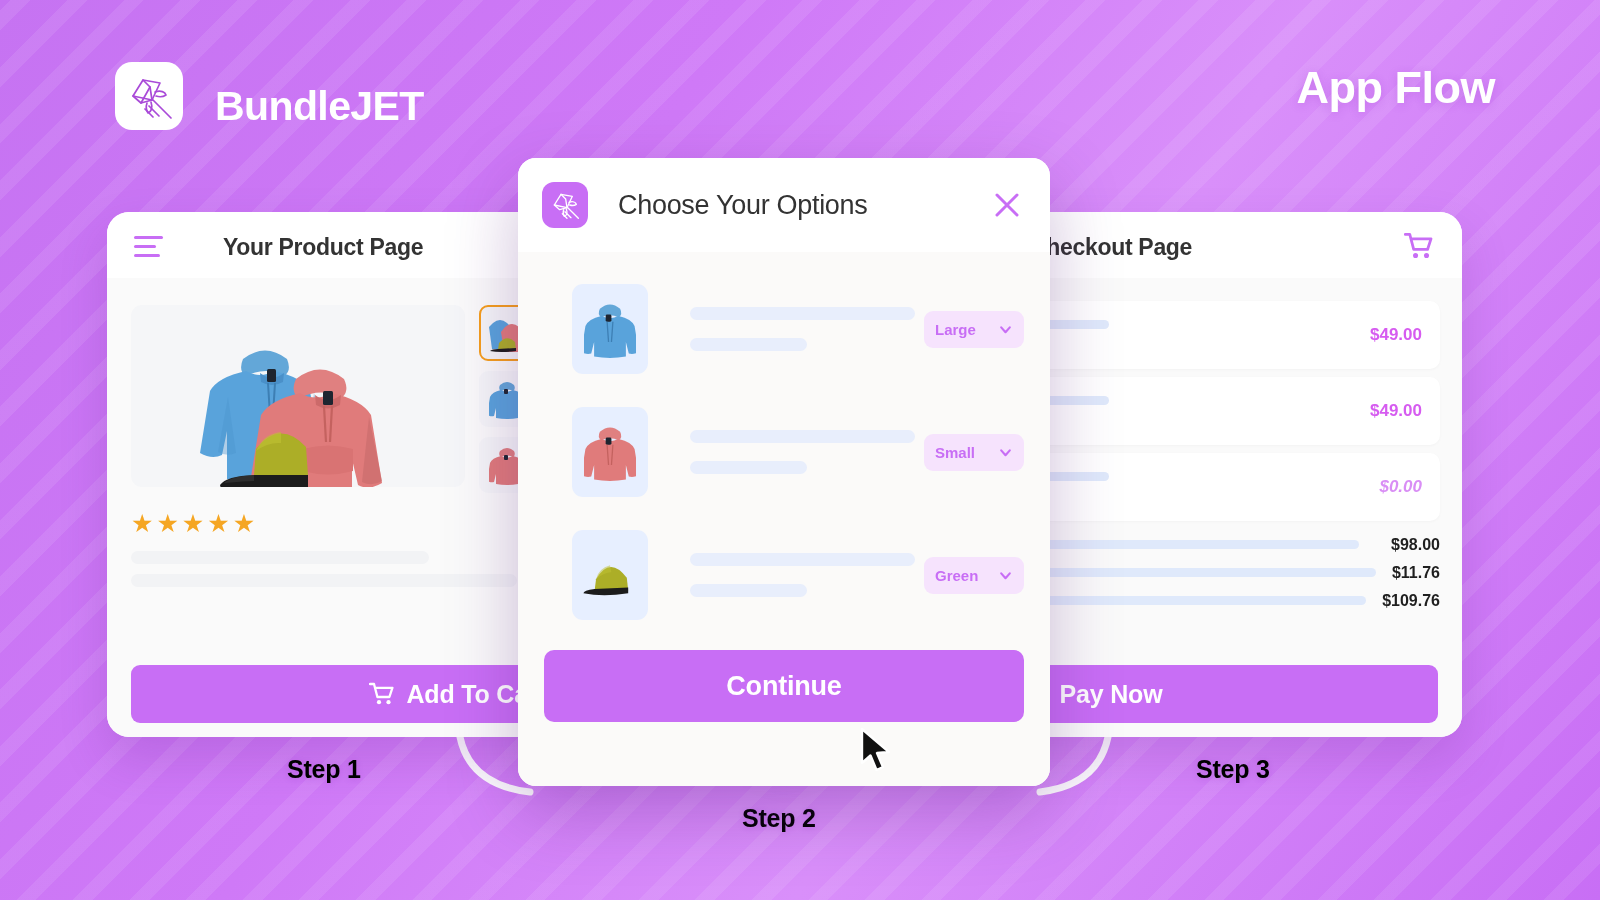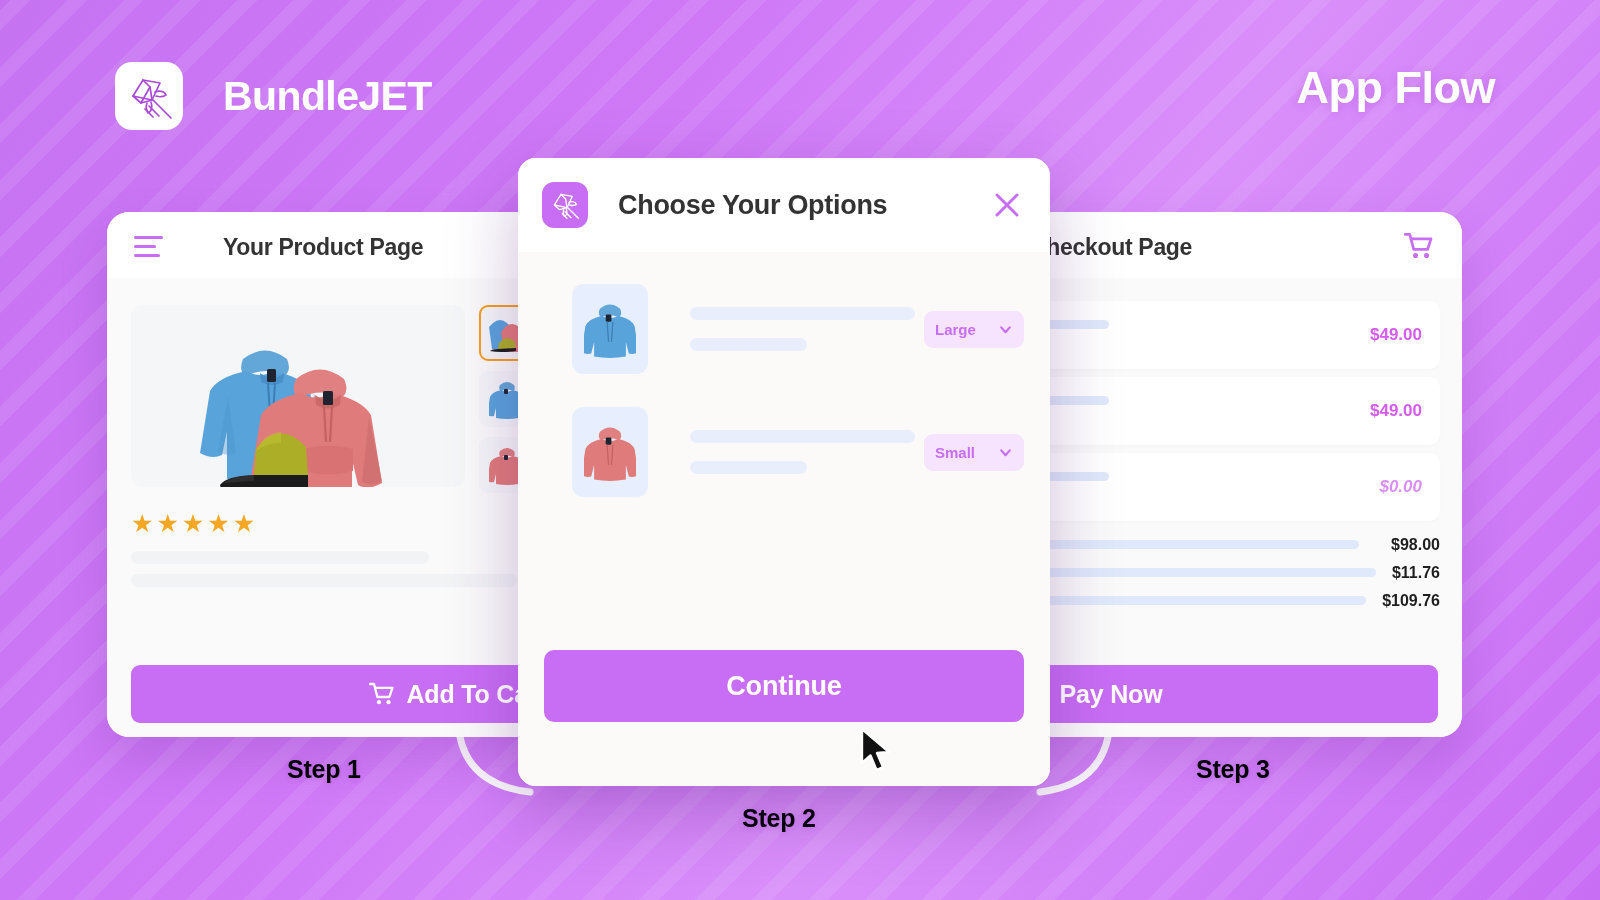--- a/index.html
+++ b/index.html
@@ -22,21 +22,21 @@
       rgba(255,255,255,0.00) 0px,
       rgba(255,255,255,0.00) 26px,
       rgba(255,255,255,0.085) 26px,
       rgba(255,255,255,0.085) 40px
     );
   }
 
   
   #brand {
     position: absolute; left: 105px; top: 62px;
-    display: flex; align-items: center; gap: 40px;
+    display: flex; align-items: flex-end; gap: 32px;
     z-index: 6;
     padding-left: 10px;
   }
   #brand-logo {
     width: 68px; height: 68px; border-radius: 17px;
     background: #ffffff;
     display: flex; align-items: center; justify-content: center;
     overflow: visible;
   }
   #brand-name {
@@ -159,21 +159,21 @@
   #modal-header {
     height: 94px; background: #ffffff;
     display: flex; align-items: center; position: relative;
   }
   #modal-logo {
     width: 46px; height: 46px; border-radius: 12px; margin-left: 24px;
     background: #c86ef5; display: flex; align-items: center; justify-content: center;
     flex: 0 0 auto;
   }
   #modal-title {
-    font-size: 27px; font-weight: 700; color: #333333; margin-left: 30px; letter-spacing: -0.3px;
+    font-size: 27px; font-weight: 400; color: #333333; margin-left: 30px; letter-spacing: -0.3px;
   }
   #modal-close {
     position: absolute; right: 24px; top: 28px; width: 38px; height: 38px;
     display: flex; align-items: center; justify-content: center; cursor: pointer;
   }
   #modal-body { position: relative; height: 470px; background: #fbfaf9; }
   .m-row { position: absolute; left: 0; right: 0; height: 90px; display: flex; align-items: center; padding-left: 28px; }
   #m-row-0 { top: 32px; }
   #m-row-1 { top: 155px; text-align: center; }
   #m-row-2 { top: 278px; }
@@ -483,20 +483,39 @@
         <div class="m-bar short"></div>
       </div>
       <div class="m-select">
         <span class="m-select-label">Small</span>
         <svg width="15" height="15" viewBox="0 0 14 14">
           <path d="M3 5 L7 9.5 L11 5" fill="none" stroke="#c86ef5" stroke-width="2" stroke-linecap="round" stroke-linejoin="round"></path>
         </svg>
       </div>
     </div>
 
+    <div id="m-row-2" class="m-row">
+      <div class="m-thumb">
+        <svg width="56" height="46" viewBox="0 0 40 30">
+          <path d="M10 18 q10 -17 22 -1 l1 9 q-12 3 -24 0 Z" fill="#acae27"></path>
+          <path d="M20 8 q-8 2 -10 10 q6 -5 11 -5 Z" fill="#bfc134" opacity="0.5"></path>
+          <path d="M9 25 q-8 1 -8 3 q14 3 32 0 l0 -4 Z" fill="#1c1c1c"></path>
+        </svg>
+      </div>
+      <div class="m-lines">
+        <div class="m-bar long"></div>
+        <div class="m-bar short"></div>
+      </div>
+      <div class="m-select">
+        <span class="m-select-label">Green</span>
+        <svg width="15" height="15" viewBox="0 0 14 14">
+          <path d="M3 5 L7 9.5 L11 5" fill="none" stroke="#c86ef5" stroke-width="2" stroke-linecap="round" stroke-linejoin="round"></path>
+        </svg>
+      </div>
+    </div>
 
     <button id="continue-btn">Continue</button>
   </div>
   <div id="modal-footer"></div>
 </div>
 
 <svg id="cursor" width="40" height="48" viewBox="0 0 40 48">
   <path d="M4 2 L4 36 L12.5 28.5 L18.5 43 L25 40 L19 26 L31 25 Z" fill="#111111" stroke="#ffffff" stroke-width="2.4" stroke-linejoin="round"></path>
 </svg>
 

